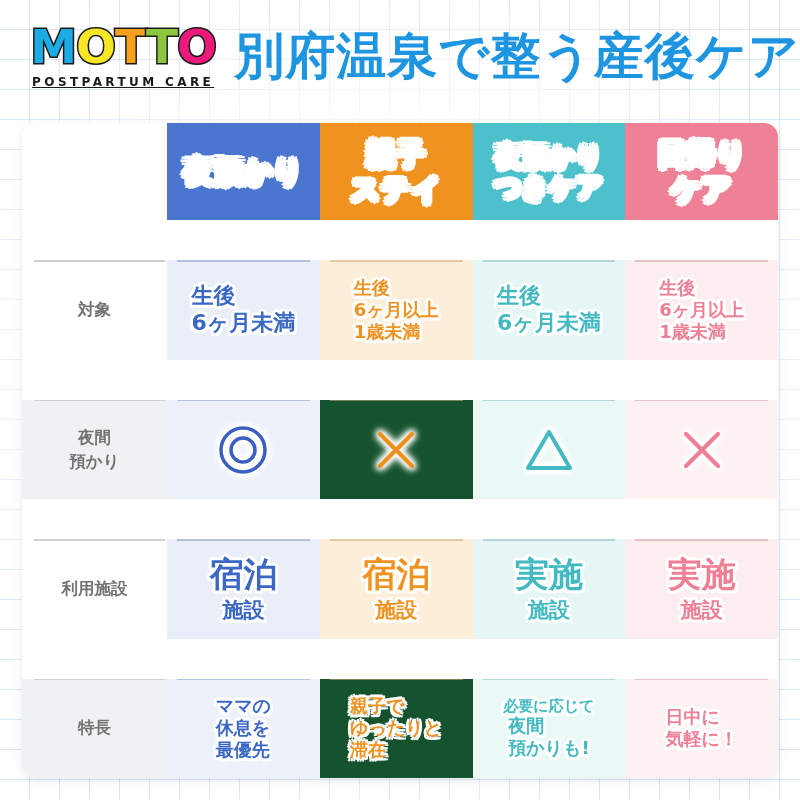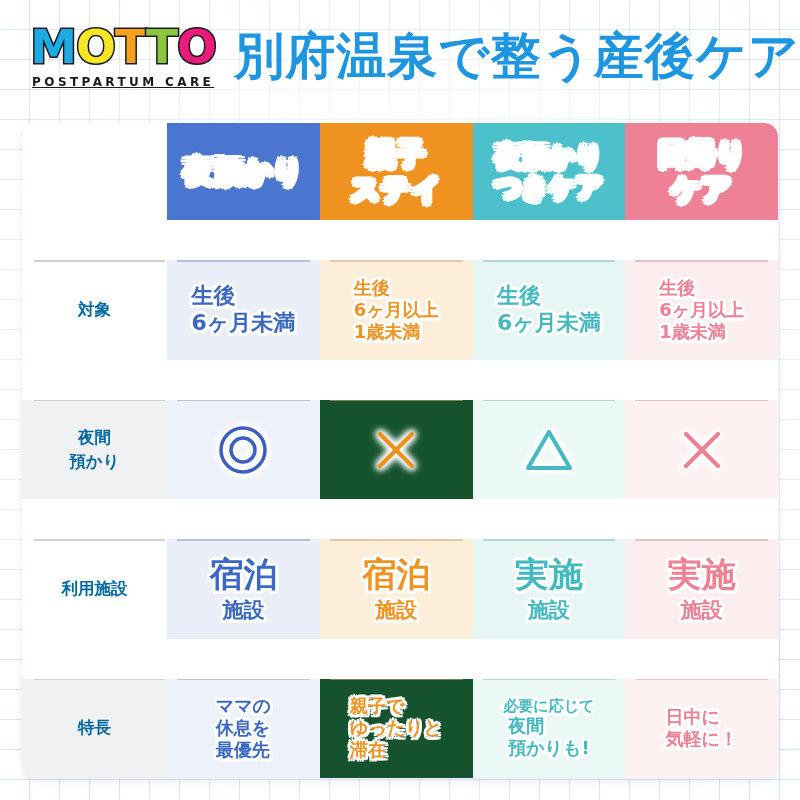--- a/index.html
+++ b/index.html
@@ -71,21 +71,21 @@
     gap:40px;
   }
   .trow{display:flex;width:100%;}
   #header-row{height:129px;}
   .brow{height:131.5px;}
 
   .rowlabel{
     width:145px;flex:0 0 145px;
     display:flex;align-items:center;justify-content:center;
     text-align:center;line-height:1.45;
-    font-size:16.5px;color:#0369a1;font-weight:bold;
+    font-size:16.5px;color:#737373;font-weight:bold;
     position:relative;
   }
   .rowlabel.sep::after{
     content:"";position:absolute;left:12px;right:2px;top:0;height:1.5px;
     background:#cfcfcf;
   }
   .bg-white{background:#ffffff;}
   .bg-gray{background:#f0f1f2;}
 
   .cell{

